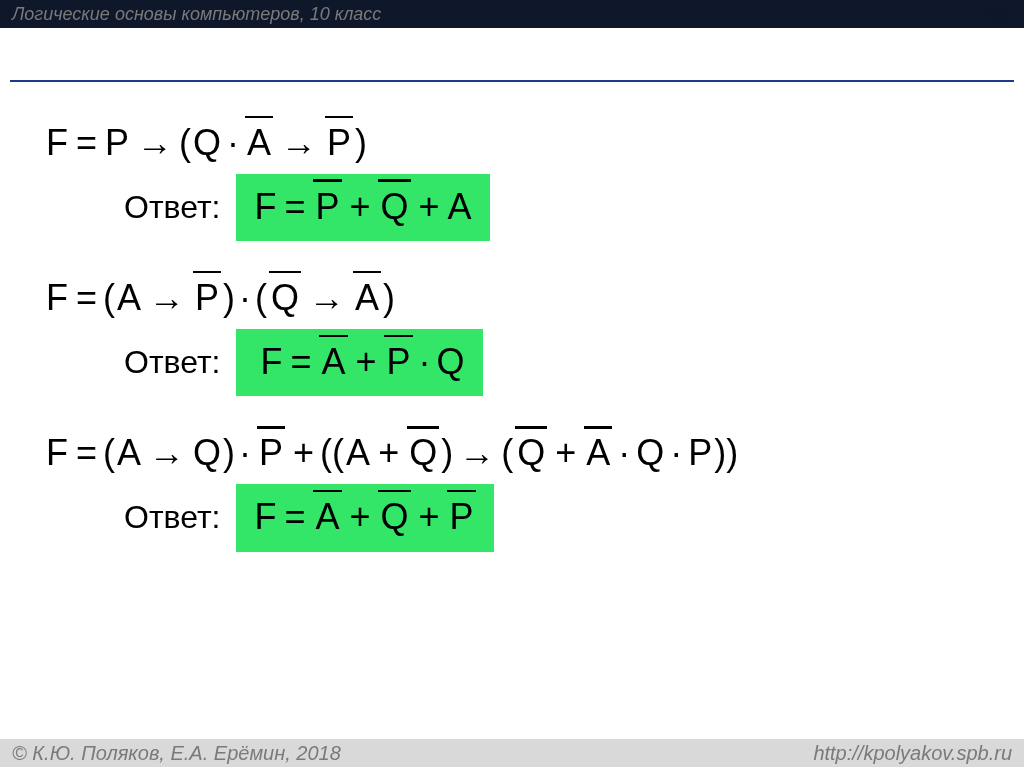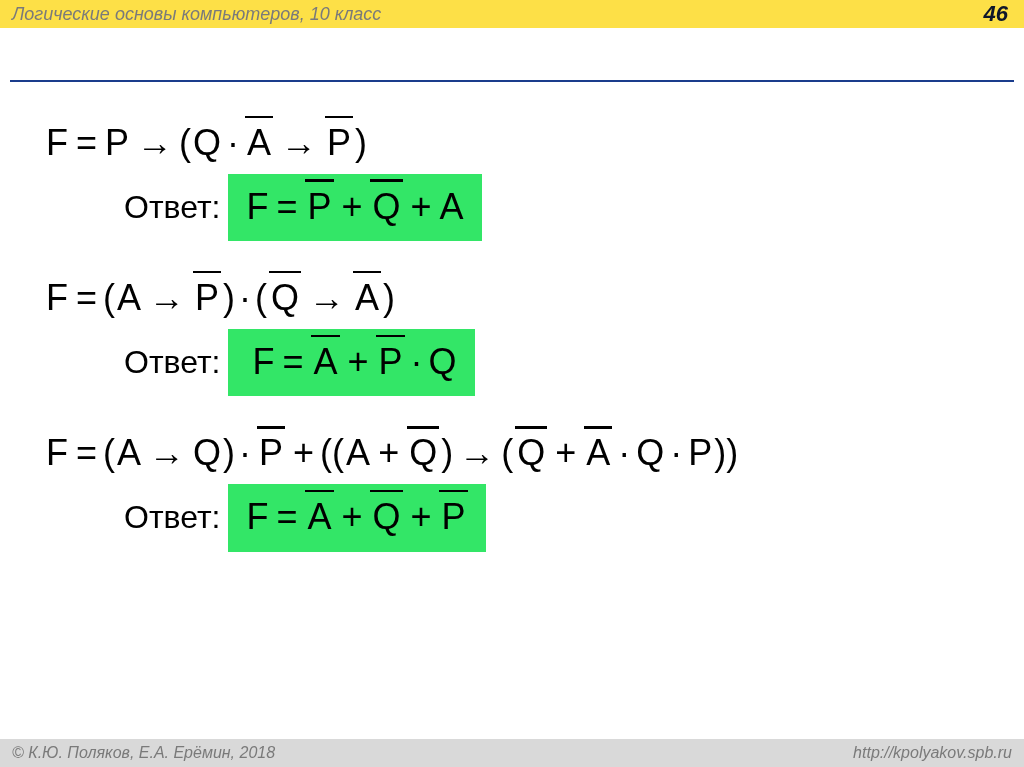--- a/index.html
+++ b/index.html
@@ -14,21 +14,21 @@
   .slide {
     position: relative;
     width: 1024px;
     height: 767px;
     background: #ffffff;
   }
   .header {
     position: absolute;
     top: 0; left: 0; right: 0;
     height: 28px;
-    background: #fde047;
+    background: #0f172a;
     display: flex;
     align-items: center;
     padding: 0 12px;
     box-sizing: border-box;
   }
   .header-title {
     color: #7a7a7a;
     font-style: italic;
     font-size: 18px;
   }
@@ -81,21 +81,21 @@
   }
   .answer-row {
     display: flex;
     align-items: center;
     margin-top: 2px;
     margin-left: 80px;
   }
   .answer-label {
     font-size: 32px;
     color: #000;
-    margin-right: 8px;
+    margin-right: 16px;
   }
   .answer-box {
     background: #33e667;
     display: inline-flex;
     align-items: center;
     padding: 4px 16px 6px 16px;
     font-size: 36px;
     line-height: 1.6;
   }
   .footer {
@@ -103,21 +103,21 @@
     bottom: 0; left: 0; right: 0;
     height: 28px;
     background: #d9d9d9;
     display: flex;
     align-items: center;
     justify-content: space-between;
     padding: 0 12px;
     box-sizing: border-box;
     color: #7a7a7a;
     font-style: italic;
-    font-size: 16px;
+    font-size: 20px;
   }
   
   .m {
     display: inline-flex;
     align-items: center;
   }
   .var {
     display: inline-block;
     padding: 0 2px;
   }

